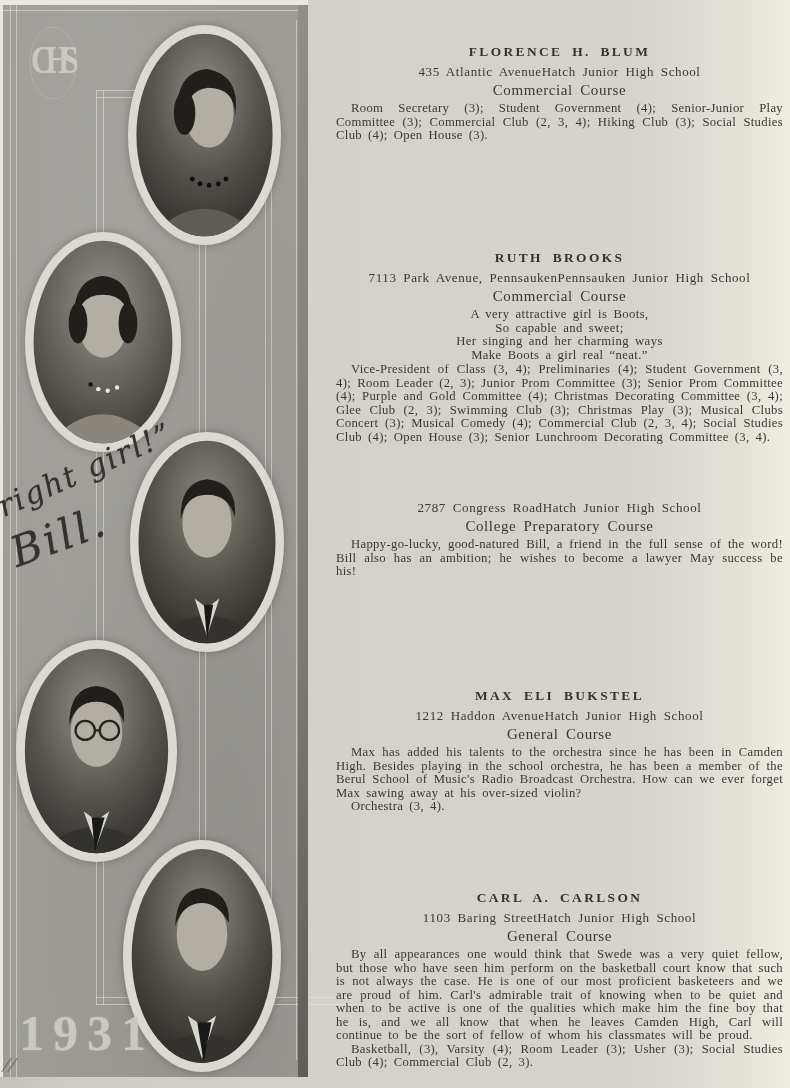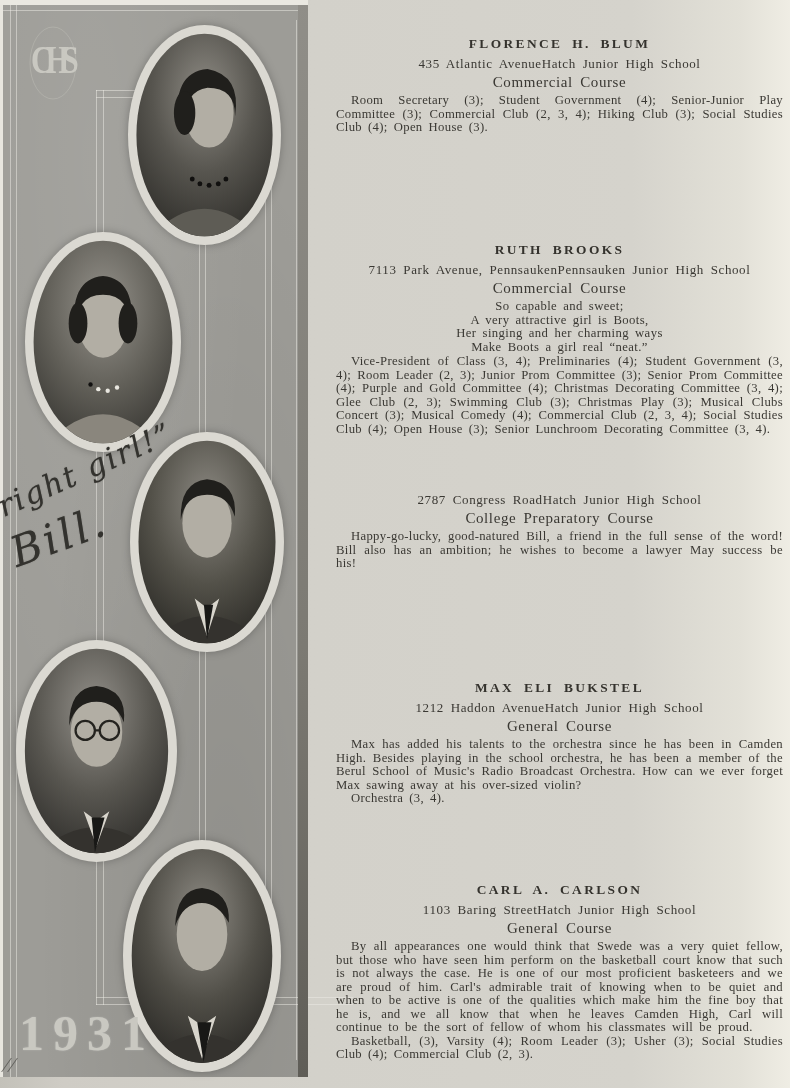--- a/index.html
+++ b/index.html
@@ -52,21 +52,21 @@
     position:absolute; left:16px; top:1004px; z-index:2;
     font-size:50px; font-weight:bold; color:#c9c8c1; letter-spacing:9px;
     text-shadow:0 0 2px rgba(255,255,255,.25);
   }
   .pen-mark{
     position:absolute; left:3px; top:1058px; width:12px; height:14px; z-index:6;
     border-left:1.5px solid #44433f; transform:skewX(-35deg); opacity:.7;
   }
   .pen-mark::after{content:""; position:absolute; left:5px; top:0; height:14px; border-left:1.5px solid #44433f;}
   
-  .entries{position:absolute; left:336px; top:0; width:447px; height:884px; color:#3a3833; z-index:3;}
+  .entries{position:absolute; left:336px; top:8px; width:447px; height:884px; color:#3a3833; z-index:3;}
   .entry{position:absolute; left:0; width:447px;}
   .name{
     margin:0 0 4px 0; text-align:center; font-size:13.4px; font-weight:bold;
     letter-spacing:2.4px; word-spacing:4px; color:#34322d;
   }
   .addr-row{display:flex; justify-content:center; font-size:13px; letter-spacing:.6px; word-spacing:3px; margin-bottom:2px;}
   .course{text-align:center; font-size:15px; letter-spacing:.6px; word-spacing:3px; margin-bottom:3px;}
   .poem{text-align:center; font-size:12.7px; line-height:13.6px; letter-spacing:.4px; word-spacing:2.5px; margin-bottom:1px;}
   .bio,.acts{
     margin:0; text-align:justify; font-size:12.7px; line-height:13.5px;
@@ -249,22 +249,22 @@
     </section>
 
     <section class="entry" style="top:242px;">
       <h2 class="name">RUTH BROOKS</h2>
       <div class="addr-row">
         <span>7113 Park Avenue, Pennsauken</span>
         <span>Pennsauken Junior High School</span>
       </div>
       <div class="course">Commercial Course</div>
       <div class="poem">
+        <div>A very attractive girl is Boots,</div>
         <div>So capable and sweet;</div>
-        <div>A very attractive girl is Boots,</div>
         <div>Her singing and her charming ways</div>
         <div>Make Boots a girl real “neat.”</div>
       </div>
       <p class="acts">Vice-President of Class (3, 4); Preliminaries (4); Student Government (3, 4); Room Leader (2, 3); Junior Prom Committee (3); Senior Prom Committee (4); Purple and Gold Committee (4); Christmas Decorating Committee (3, 4); Glee Club (2, 3); Swimming Club (3); Christmas Play (3); Musical Clubs Concert (3); Musical Comedy (4); Commercial Club (2, 3, 4); Social Studies Club (4); Open House (3); Senior Lunchroom Decorating Committee (3, 4).</p>
     </section>
 
     <section class="entry" style="top:492px;">
       <div class="addr-row">
         <span>2787 Congress Road</span>
         <span>Hatch Junior High School</span>

